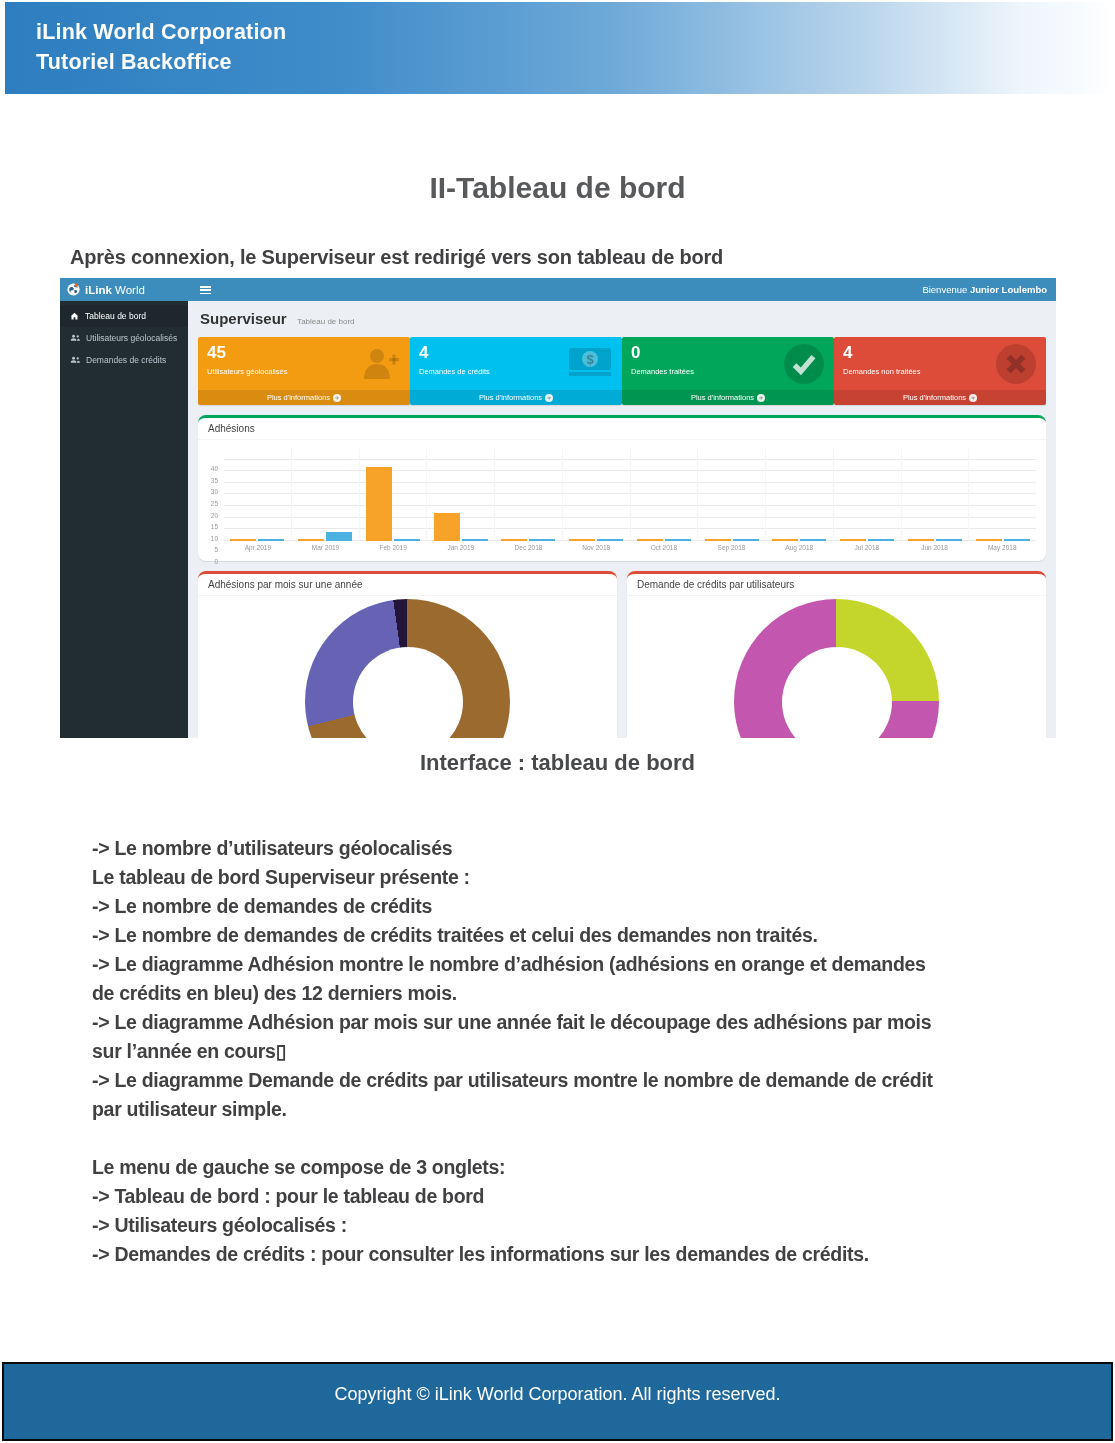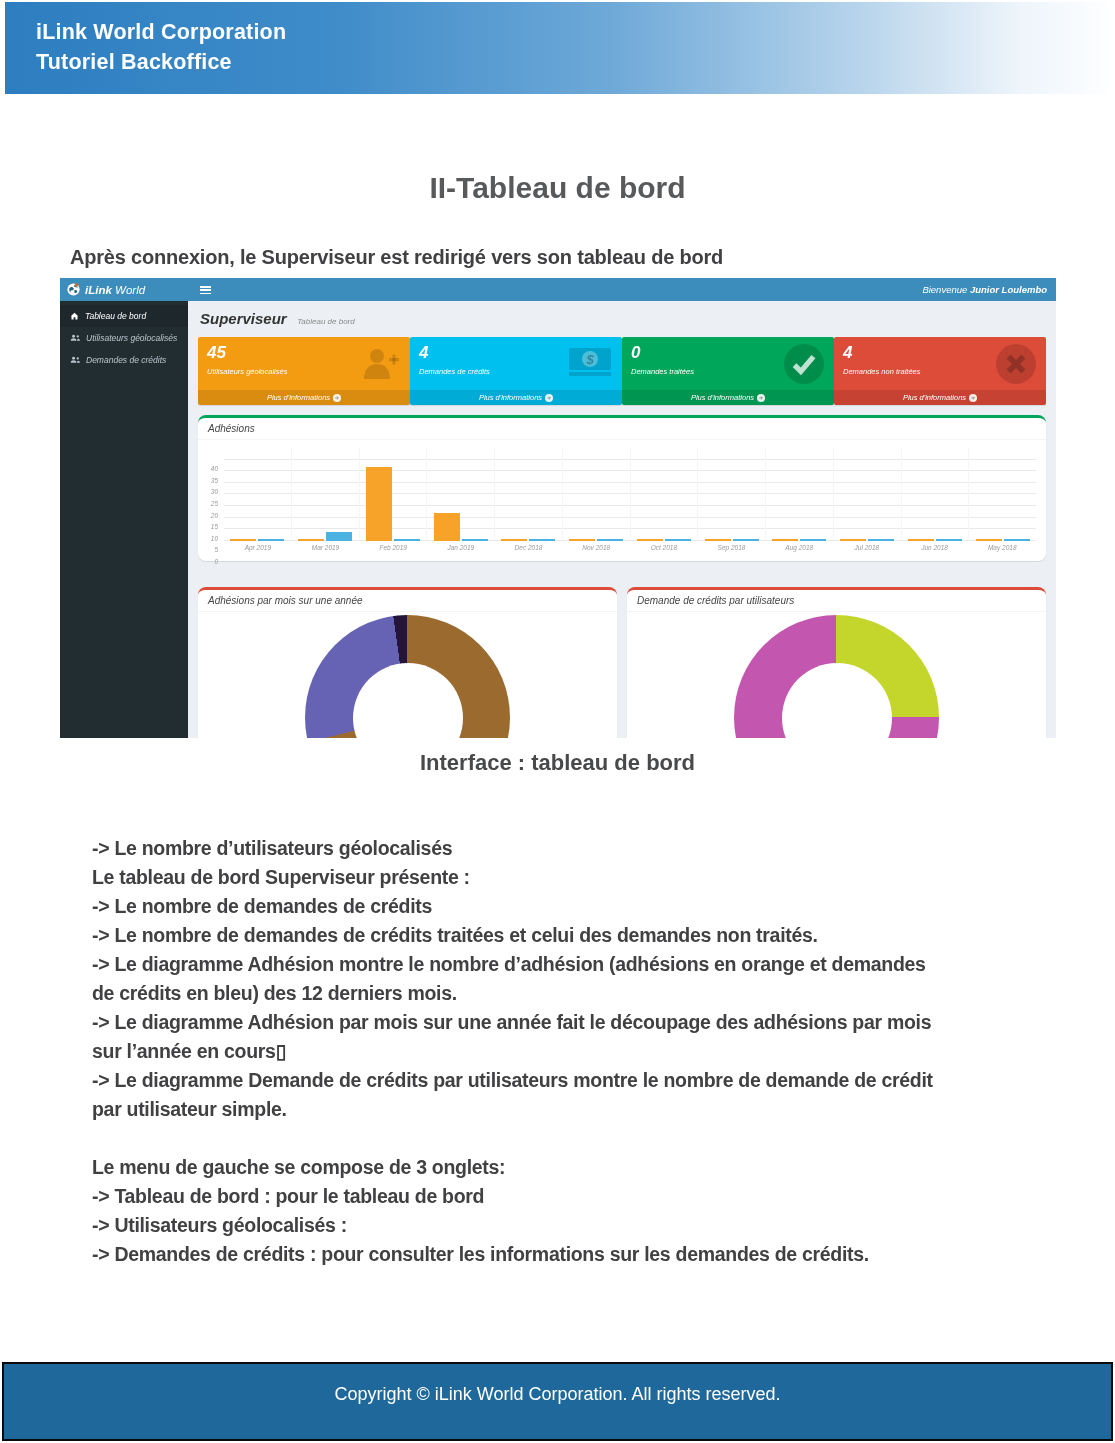--- a/index.html
+++ b/index.html
@@ -22,21 +22,21 @@
     font-size:30px; font-weight:bold; color:#58595b;
   }
   .doc-intro {
     position:absolute; top:246px; left:70px;
     font-size:20px; font-weight:bold; color:#414042; letter-spacing:-0.2px;
   }
 
   
   .dashboard {
     position:absolute; left:60px; top:278px; width:996px; height:460px;
-    background:#ecf0f5; overflow:hidden; font-family:"Liberation Sans",sans-serif;font-style:italic;
+    background:#ecf0f5; overflow:hidden; font-family:"Liberation Sans",sans-serif;
   }
   .db-logo {
     position:absolute; left:0; top:0; width:128px; height:23px; background:#3c8dbc;
     display:flex; align-items:center; gap:5px; padding-left:7px; color:#fff; font-size:11.5px;
   }
   .db-logo b { font-weight:bold; }
   .db-topbar { position:absolute; left:128px; top:0; right:0; height:23px; background:#3c8dbc; }
   .hamburger { position:absolute; left:12px; top:8px; width:11px; cursor:pointer; }
   .hamburger span { display:block; height:1.6px; background:#fff; margin-bottom:1.8px; }
   .db-welcome { position:absolute; right:9px; top:0; line-height:23px; color:#fff; font-size:9.5px; }
@@ -79,21 +79,21 @@
   .bar-plot {
     height:93px; display:flex; align-items:flex-end;
     background-image:repeating-linear-gradient(to top,#e9e9e9 0,#e9e9e9 1px,transparent 1px,transparent 11.625px);
   }
   .bar-group { flex:1; height:100%; display:flex; align-items:flex-end; justify-content:center; gap:2px; border-left:1px solid #f5f5f5; }
   .bar-group:first-child { border-left:none; }
   .bar { width:26px; }
   .bar-labels { display:flex; margin-top:3px; padding-bottom:4px; }
   .bar-label { flex:1; text-align:center; font-size:6.5px; color:#999; }
 
-  .db-donuts { display:flex; gap:10px; margin-top:26px; height:181px; }
+  .db-donuts { display:flex; gap:10px; margin-top:10px; height:181px; }
   .db-panel-donut { flex:1; border-top:3px solid #dd4b39; overflow:hidden; }
   .donut-wrap { display:flex; justify-content:center; }
   .donut { width:205px; height:205px; border-radius:50%; margin-top:3px; position:relative; }
   .donut::after {
     content:""; position:absolute; left:50%; top:50%; width:110px; height:110px;
     margin:-55px 0 0 -55px; border-radius:50%; background:#fff;
   }
 
   
   .doc-caption {

